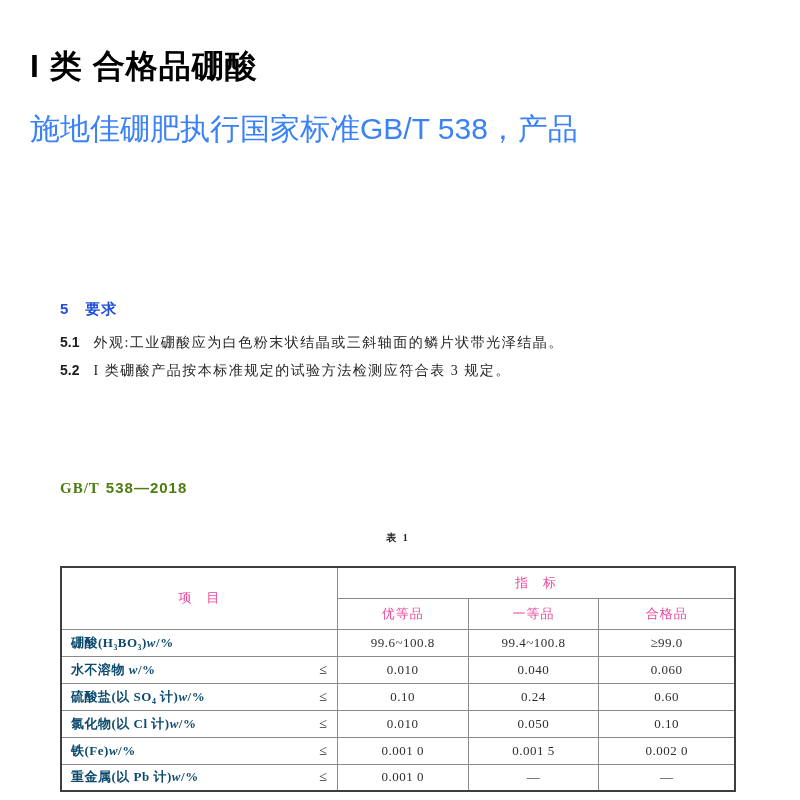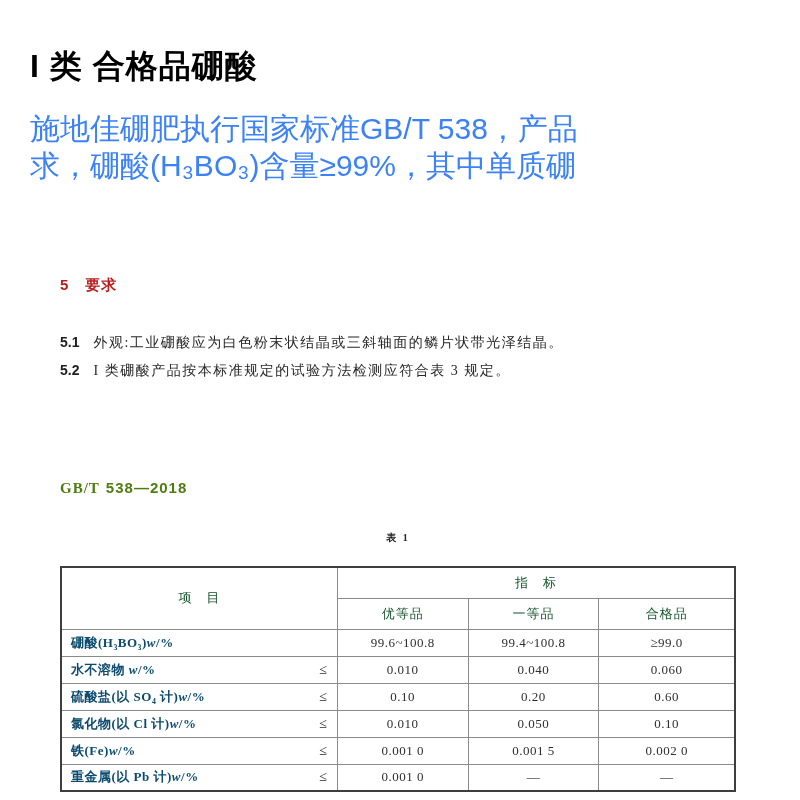--- a/index.html
+++ b/index.html
@@ -18,23 +18,23 @@
     position:absolute;left:30px;top:110px;
     font-size:30px;line-height:37px;font-weight:400;color:#3b82f6;
   }
   .hero-paragraph .para-line{white-space:nowrap;}
   
   .doc{
     font-family:"Liberation Serif","DejaVu Serif",serif;
     color:#262626;
   }
   .section-heading{
-    position:absolute;left:60px;top:276px;
-    font-family:"Liberation Sans","DejaVu Sans",sans-serif;
-    font-size:15px;font-weight:700;color:#b91c1c;letter-spacing:1px;
+    position:absolute;left:60px;top:300px;
+    font-family:"Liberation Sans","DejaVu Sans",sans-serif;
+    font-size:15px;font-weight:700;color:#1d4ed8;letter-spacing:1px;
   }
   .section-heading .sec-num{margin-right:16px;}
   .clause{
     position:absolute;left:60px;white-space:nowrap;
     font-size:14px;color:#262626;letter-spacing:1.5px;
   }
   .clause-5-1{top:334px;}
   .clause-5-2{top:362px;}
   .clause-num{
     font-family:"Liberation Sans","DejaVu Sans",sans-serif;
@@ -64,21 +64,21 @@
     font-size:13px;color:#2e2e2e;
     border:2px solid #3e3e3e;
   }
   .spec-table th,.spec-table td{
     border:1px solid #8a8a8a;
     text-align:center;vertical-align:middle;
     padding:0;font-weight:400;
   }
   .spec-table thead tr{height:31px;}
   .spec-table tbody tr{height:27px;}
-  .spec-table th{color:#14532d;letter-spacing:1px;}
+  .spec-table th{color:#ec4899;letter-spacing:1px;}
   .item-cell{
     display:flex;justify-content:space-between;align-items:center;
     padding:0 10px 0 9px;
   }
   .item-label{
     font-weight:600;color:#0c4a6e;letter-spacing:0.5px;white-space:nowrap;
   }
   .item-label .w-sym{
     font-style:italic;font-weight:600;
   }
@@ -87,21 +87,20 @@
   }
   .spec-value{letter-spacing:0.5px;}
 </style>
 </head>
 <body>
 
 <h1 class="hero-title">I 类 合格品硼酸</h1>
 
 <div class="hero-paragraph">
   <div class="para-line">施地佳硼肥执行国家标准GB/T 538，产品</div>
-  <div class="para-line">求，硼酸(H₃BO₃)含量≥99%，其中单质硼</div>
 </div>
 
 <div class="doc">
 
   <div class="section-heading">
     <span class="sec-num">5</span><span>要求</span>
   </div>
 
   <div class="clause clause-5-1">
     <span class="clause-num">5.1</span><span class="clause-text">外观:工业硼酸应为白色粉末状结晶或三斜轴面的鳞片状带光泽结晶。</span>
@@ -159,21 +158,21 @@
         <td class="spec-value">0.060</td>
       </tr>
       <tr>
         <td>
           <div class="item-cell">
             <span class="item-label"><span>硫酸盐(以 SO₄ 计)</span><span class="w-sym">w</span><span>/%</span></span>
             <span class="limit-symbol">≤</span>
           </div>
         </td>
         <td class="spec-value">0.10</td>
-        <td class="spec-value">0.20</td>
+        <td class="spec-value">0.24</td>
         <td class="spec-value">0.60</td>
       </tr>
       <tr>
         <td>
           <div class="item-cell">
             <span class="item-label"><span>氯化物(以 Cl 计)</span><span class="w-sym">w</span><span>/%</span></span>
             <span class="limit-symbol">≤</span>
           </div>
         </td>
         <td class="spec-value">0.010</td>

